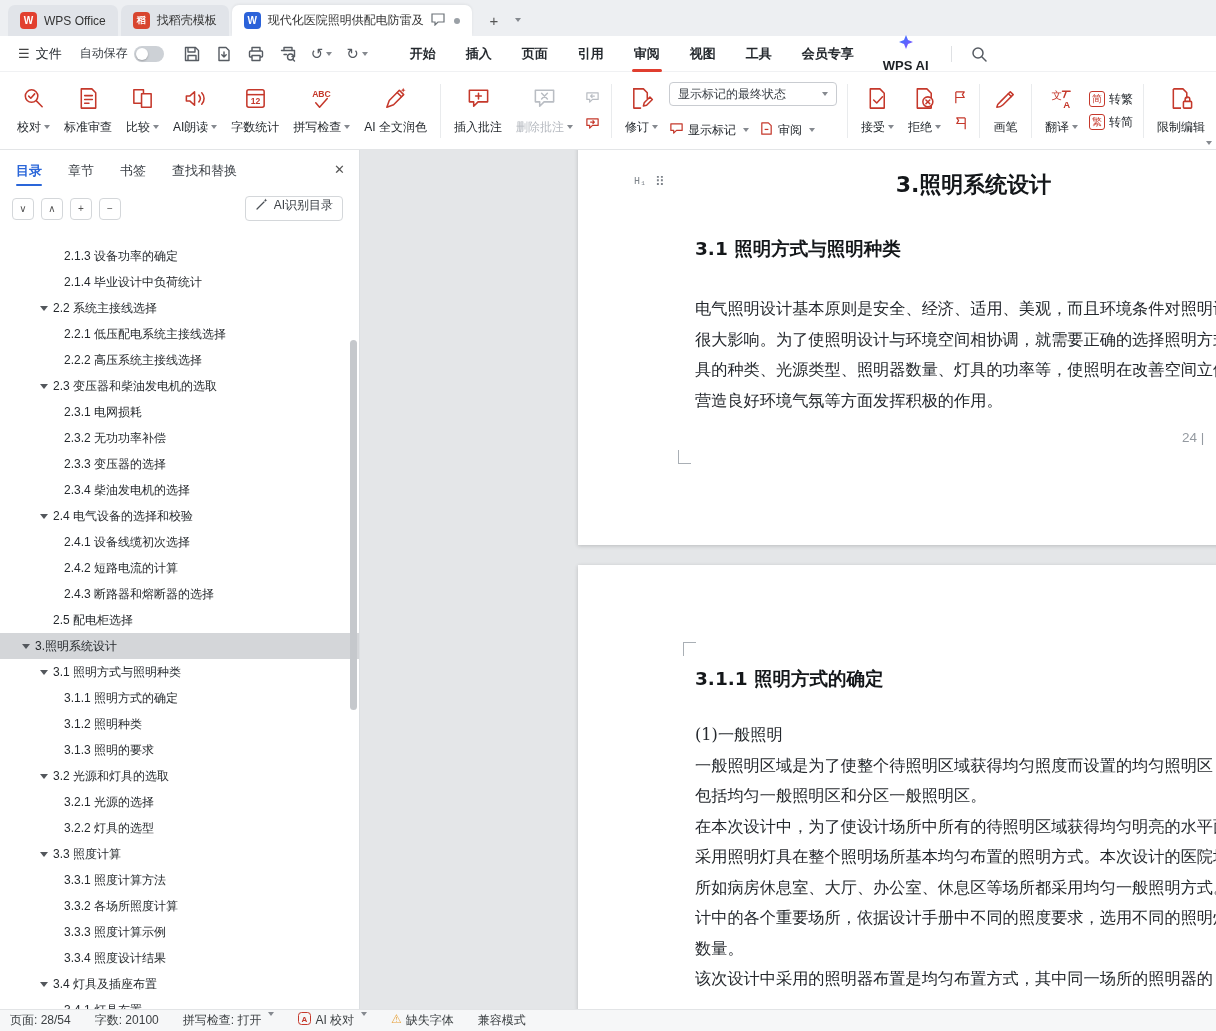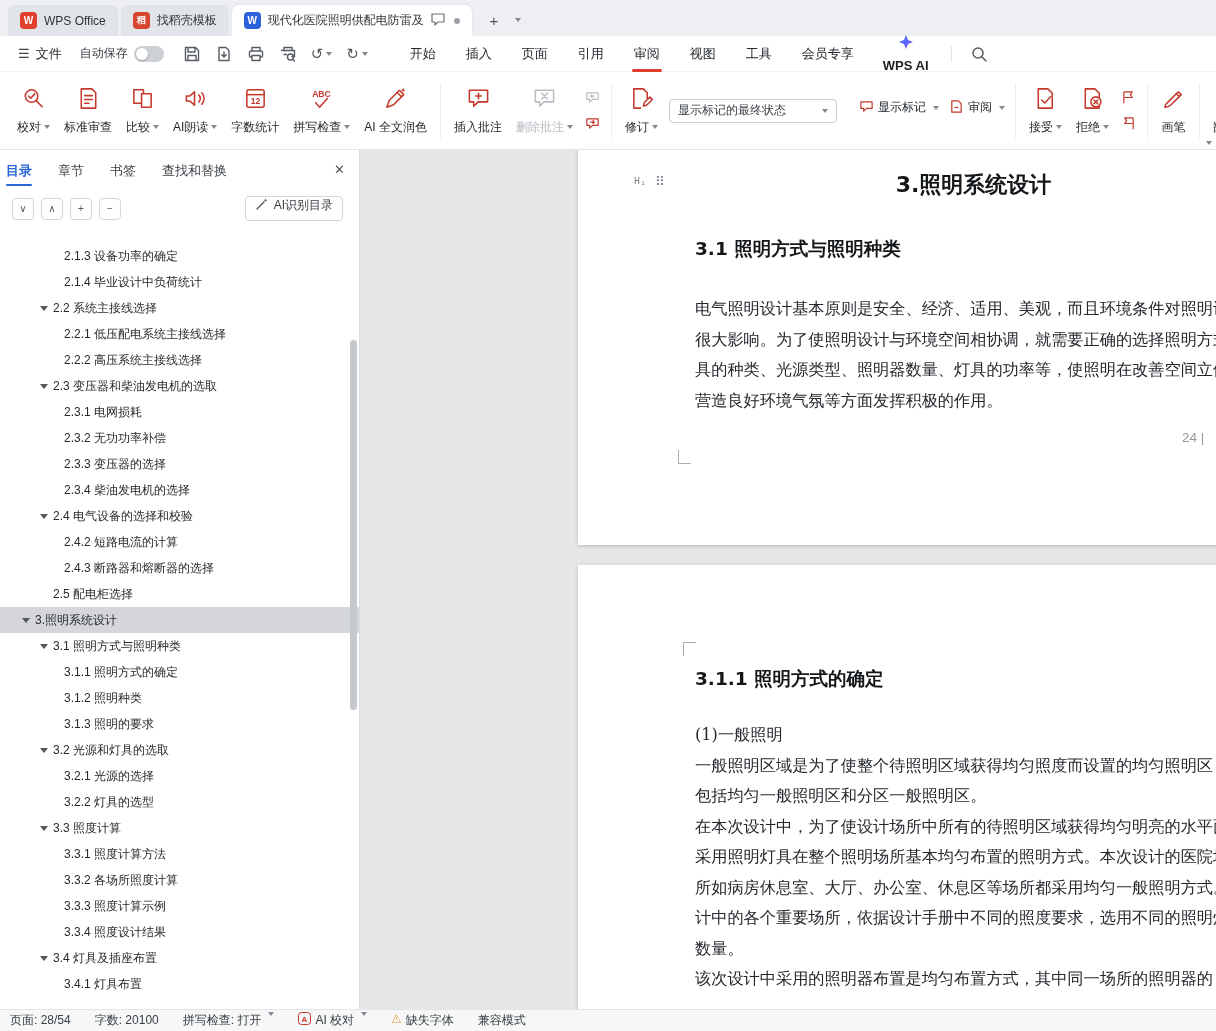--- a/index.html
+++ b/index.html
@@ -23,49 +23,49 @@
   
   .menubar { height:36px; background:#fff; display:flex; align-items:center; padding:0 10px; flex:0 0 36px; border-bottom:1px solid #f0f1f3; }
   .file-btn { display:flex; align-items:center; gap:6px; font-size:13px; padding:0 8px; }
   .ham { font-size:13px; color:#444; }
   .autosave { display:flex; align-items:center; font-size:12px; color:#3c4147; margin-left:10px; }
   .toggle { width:30px; height:16px; border-radius:9px; background:#cdd1d6; position:relative; margin-left:6px; }
   .toggle::after { content:""; position:absolute; left:2px; top:2px; width:12px; height:12px; border-radius:50%; background:#fff; box-shadow:0 1px 2px rgba(0,0,0,.25); }
   .qicons { display:flex; align-items:center; gap:4px; margin-left:14px; }
   .qbtn { display:flex; align-items:center; padding:4px 5px; border-radius:4px; color:#565b62; }
   .qglyph { font-size:15px; line-height:1; color:#565b62; }
-  .menu-tabs { display:flex; align-items:center; margin-left:22px; height:36px; }
+  .menu-tabs { display:flex; align-items:center; margin-left:22px; height:36px;font-weight:bold; }
   .mtab { padding:0 15px; height:36px; line-height:36px; font-size:13px; color:#24292e; position:relative; white-space:nowrap; }
   .mtab.active::after { content:""; position:absolute; left:13px; right:13px; bottom:0; height:3px; background:#e03e2f; border-radius:2px; }
   .wpsai { display:flex; align-items:center; gap:5px; font-size:13px; font-weight:bold; color:#1d2125; margin-left:14px; white-space:nowrap;flex-direction:column; }
   .vdiv { width:1px; height:16px; background:#dfe1e4; margin:0 14px 0 22px; }
   .searchbtn { display:flex; align-items:center; padding:4px; }
 
   
   .ribbon { height:78px; background:#fff; border-bottom:1px solid #e3e5e7; display:flex; align-items:center; padding:0 10px; flex:0 0 78px; overflow:hidden; position:relative; }
   .rbtn { display:flex; flex-direction:column; align-items:center; justify-content:center; gap:5px; padding:5px 7px; border-radius:4px; flex:0 0 auto; }
   .rbtn .lbl { font-size:12px; color:#24292e; display:flex; align-items:center; white-space:nowrap; }
   .rbtn.disabled .lbl { color:#b6bac0; }
   .rdivider { width:1px; height:54px; background:#e9ebed; margin:0 6px; flex:0 0 1px; }
   .ric { width:25px; height:25px; }
   .mic { width:15px; height:15px; }
   .nav-col { display:flex; flex-direction:column; gap:7px; margin:0 3px; flex:0 0 auto; }
   .nav-mini { display:flex; align-items:center; justify-content:center; padding:2px; border-radius:3px; }
-  .rev-col { display:flex; flex-direction:row; gap:22px; margin:0 4px; flex:0 0 auto; }
+  .rev-col { display:flex; flex-direction:column; gap:15px; margin:0 4px; flex:0 0 auto; }
   .combo { width:168px; height:24px; border:1px solid #c9ccd1; border-radius:4px; background:#fff; display:flex; align-items:center; justify-content:space-between; padding:0 8px; font-size:12px; color:#3c4147; white-space:nowrap; }
   .rev-row { display:flex; align-items:flex-start; gap:10px; }
   .mini-btn { display:flex; align-items:center; gap:4px; font-size:12px; color:#24292e; white-space:nowrap; border-radius:3px; }
   .charic { width:16px; height:16px; border:1px solid #c5382b; border-radius:3px; color:#c5382b; font-size:10px; display:flex; align-items:center; justify-content:center; font-family:"DejaVu Sans",sans-serif; }
   .conv-col { display:flex; flex-direction:column; gap:6px; margin:0 4px; flex:0 0 auto; }
   .ribbon-collapse { position:absolute; right:4px; bottom:4px; }
 
   
   .main { flex:1 1 auto; display:flex; height:859px; overflow:hidden; }
   .sidebar { width:360px; flex:0 0 360px; background:#fff; border-right:1px solid #dcdfe2; position:relative; display:flex; flex-direction:column; overflow:hidden; }
-  .side-tabs { display:flex; align-items:center; height:42px; padding:0 6px; gap:26px; font-size:13px; color:#3c4147; position:relative; flex:0 0 42px; }
+  .side-tabs { display:flex; align-items:center; height:42px; padding:0 16px; gap:26px; font-size:13px; color:#3c4147; position:relative; flex:0 0 42px; }
   .side-tab { height:42px; line-height:42px; position:relative; white-space:nowrap; }
   .side-tab.active { color:#2a66d9; font-weight:bold; }
   .side-tab.active::after { content:""; position:absolute; left:0; right:0; bottom:6px; height:2px; background:#2a66d9; border-radius:1px; }
   .side-close { position:absolute; right:14px; top:12px; font-size:13px; color:#555; }
   .side-controls { display:flex; align-items:center; padding:4px 12px 8px; gap:7px; flex:0 0 36px; }
   .sq { width:22px; height:22px; border:1px solid #d4d7da; border-radius:4px; background:#fff; display:flex; align-items:center; justify-content:center; color:#555; font-size:10px; }
   .ai-btn { margin-left:auto; margin-right:4px; height:25px; border:1px solid #d4d7da; border-radius:4px; background:#fff; display:flex; gap:5px; padding:0 9px; font-size:12px; color:#3c4147; white-space:nowrap; }
   .outline { flex:1 1 auto; overflow:hidden; padding-top:14px; }
   .oitem { height:26px; display:flex; align-items:center; font-size:12px; color:#262a2e; padding-right:11px; white-space:nowrap; }
   .oitem .arr { width:8px; height:8px; margin-right:5px; position:relative; visibility:hidden; flex:0 0 8px; }
@@ -566,20 +566,24 @@
           <div class="oitem lvl3">
             <span class="arr"></span>
             <span>2.3.4 柴油发电机的选择</span>
           </div>
 
           <div class="oitem lvl2 expand">
             <span class="arr"></span>
             <span>2.4 电气设备的选择和校验</span>
           </div>
 
+          <div class="oitem lvl3">
+            <span class="arr"></span>
+            <span>2.4.1 设备线缆初次选择</span>
+          </div>
 
           <div class="oitem lvl3">
             <span class="arr"></span>
             <span>2.4.2 短路电流的计算</span>
           </div>
 
           <div class="oitem lvl3">
             <span class="arr"></span>
             <span>2.4.3 断路器和熔断器的选择</span>
           </div>

